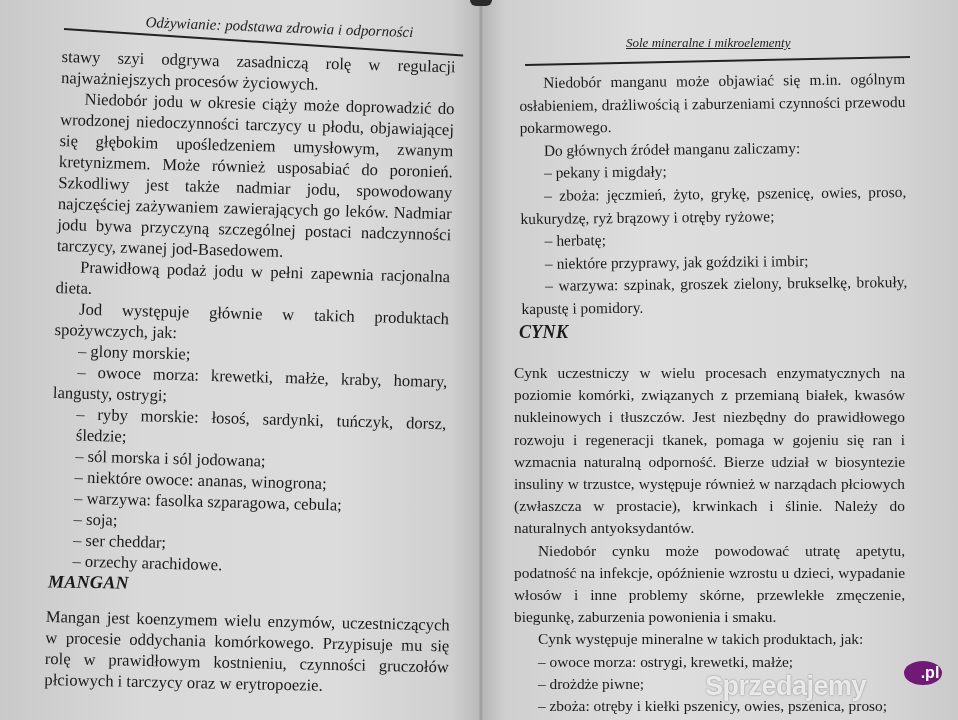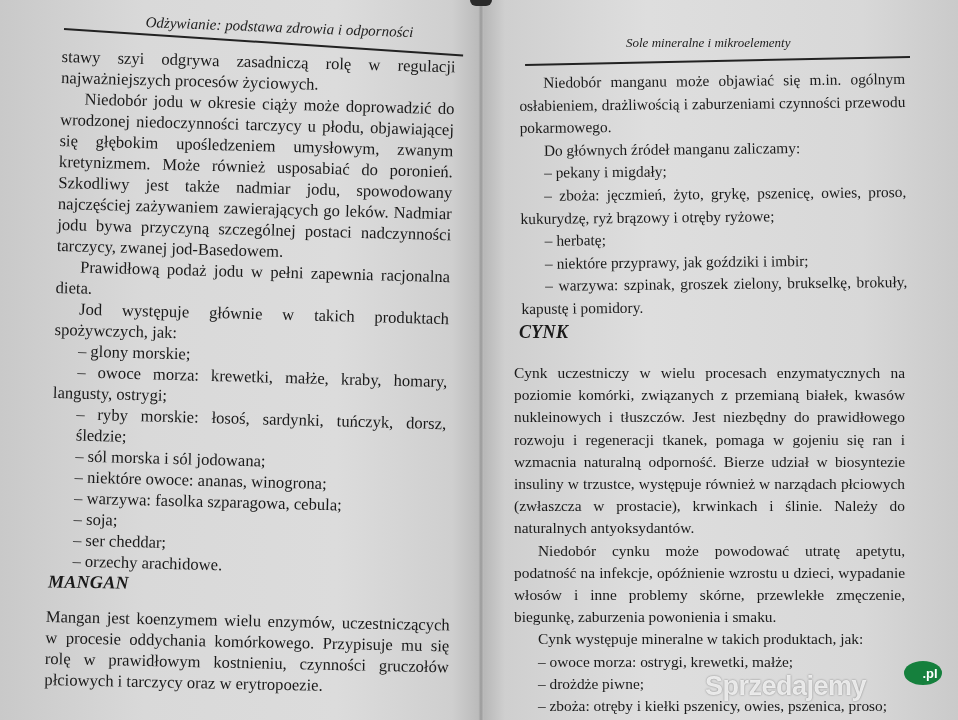--- a/index.html
+++ b/index.html
@@ -29,21 +29,21 @@
     position: absolute; left: 470px; top: 0; width: 22px; height: 6px;
     background: #2a2a2a; border-radius: 0 0 10px 10px;
   }
 
   
   .run-head {
     position: absolute; font-style: italic; font-size: 15px; color: #222;
     white-space: nowrap;
   }
   .page-left .run-head { left: 146px; top: 14px; transform: rotate(2.2deg); transform-origin: left top; }
-  .page-right .run-head { left: 145px; top: 35px; font-size: 13px; }
+  .page-right .run-head { left: 145px; top: 35px; font-size: 13px; text-decoration: underline; }
   .rule {
     position: absolute; height: 1.6px; background: #222;
   }
   .page-left .rule { left: 64px; top: 28px; width: 400px; transform: rotate(3.8deg); transform-origin: left center; }
   .page-right .rule { left: 44px; top: 56px; width: 385px; transform: rotate(-1.2deg); transform-origin: right center; }
 
   
   .text {
     position: absolute; font-size: 16.6px; line-height: 21px;
     text-align: justify;
@@ -72,21 +72,21 @@
     position: absolute; right: 16px; bottom: 18px; display: flex; align-items: flex-start; gap: 42px;
   }
   .wm-text {
     font-family: "Liberation Sans", "DejaVu Sans", sans-serif; font-weight: bold;
     font-size: 27px; color: rgba(255,255,255,0.82);
     text-shadow: 0 0 2px rgba(0,0,0,0.45);
     letter-spacing: -0.5px;
   }
   .wm-badge {
     width: 24px; height: 24px; border-radius: 50%;
-    background: #15803d; color: #fff; font-size: 13px; font-weight: bold;
+    background: #701a75; color: #fff; font-size: 16px; font-weight: bold;
     font-family: "Liberation Sans", "DejaVu Sans", sans-serif;
     display: flex; align-items: center; justify-content: center;
     margin-left: -4px; margin-top: -10px; padding-left: 14px;
   }
 </style>
 </head>
 <body>
 
 <div class="spread">
 

